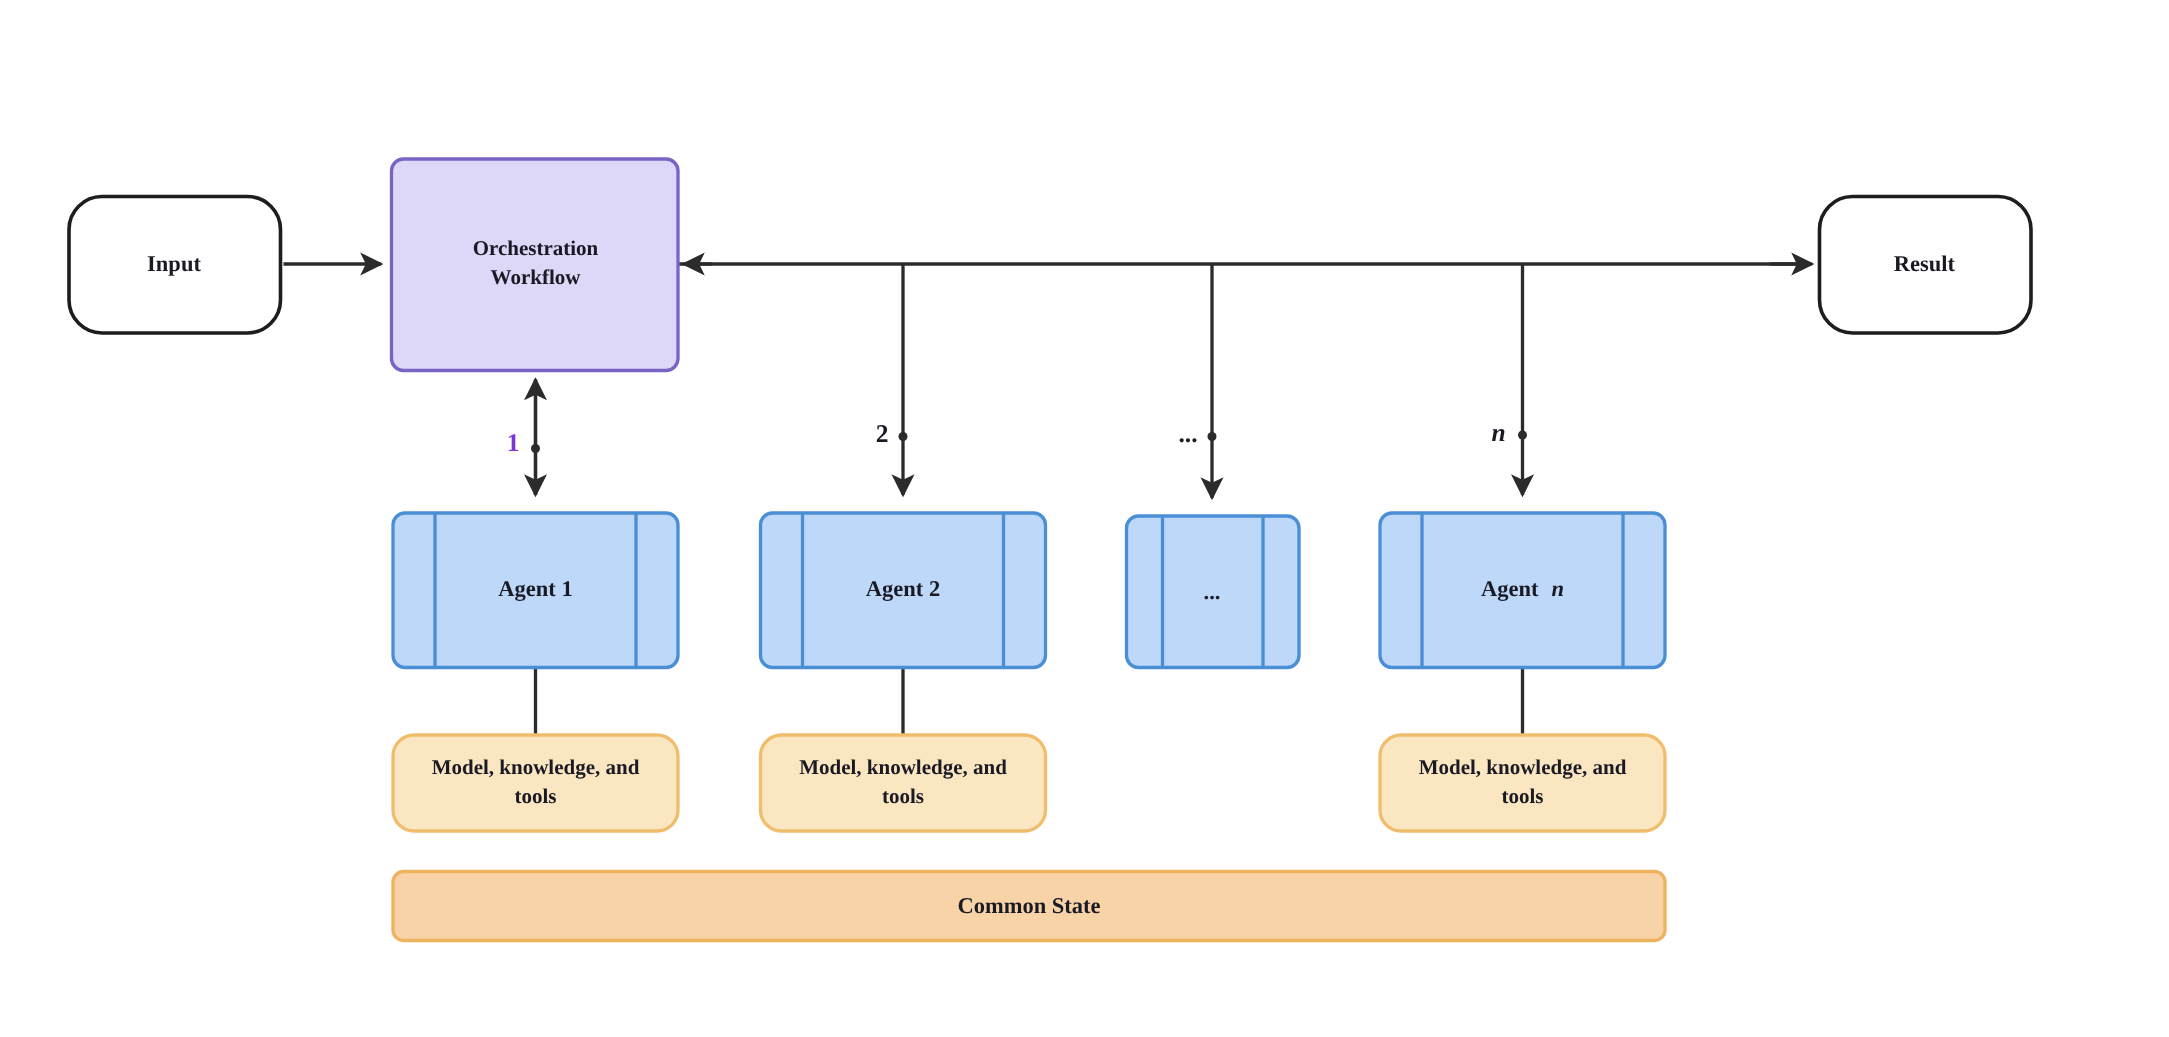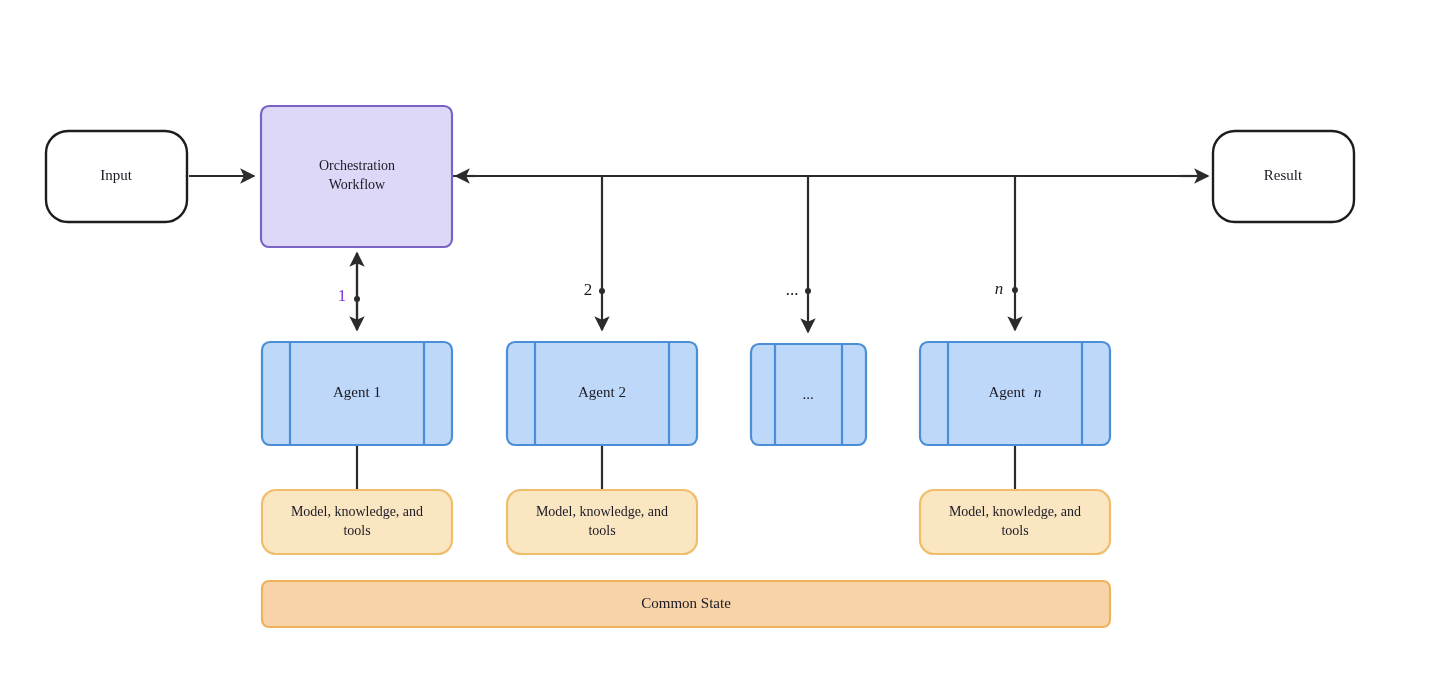--- a/index.html
+++ b/index.html
@@ -9,20 +9,21 @@
   }
   body {
     font-family: "Liberation Serif", "DejaVu Serif", serif;
   }
   #canvas {
     position: relative;
     width: 1446px;
     height: 691px;
     background: #ffffff;
     overflow: hidden;
+    font-weight: bold;
   }
   #diagram-svg {
     position: absolute;
     left: 0;
     top: 0;
     width: 1446px;
     height: 691px;
   }
   .node-label {
     font-family: "Liberation Serif", "DejaVu Serif", serif;

